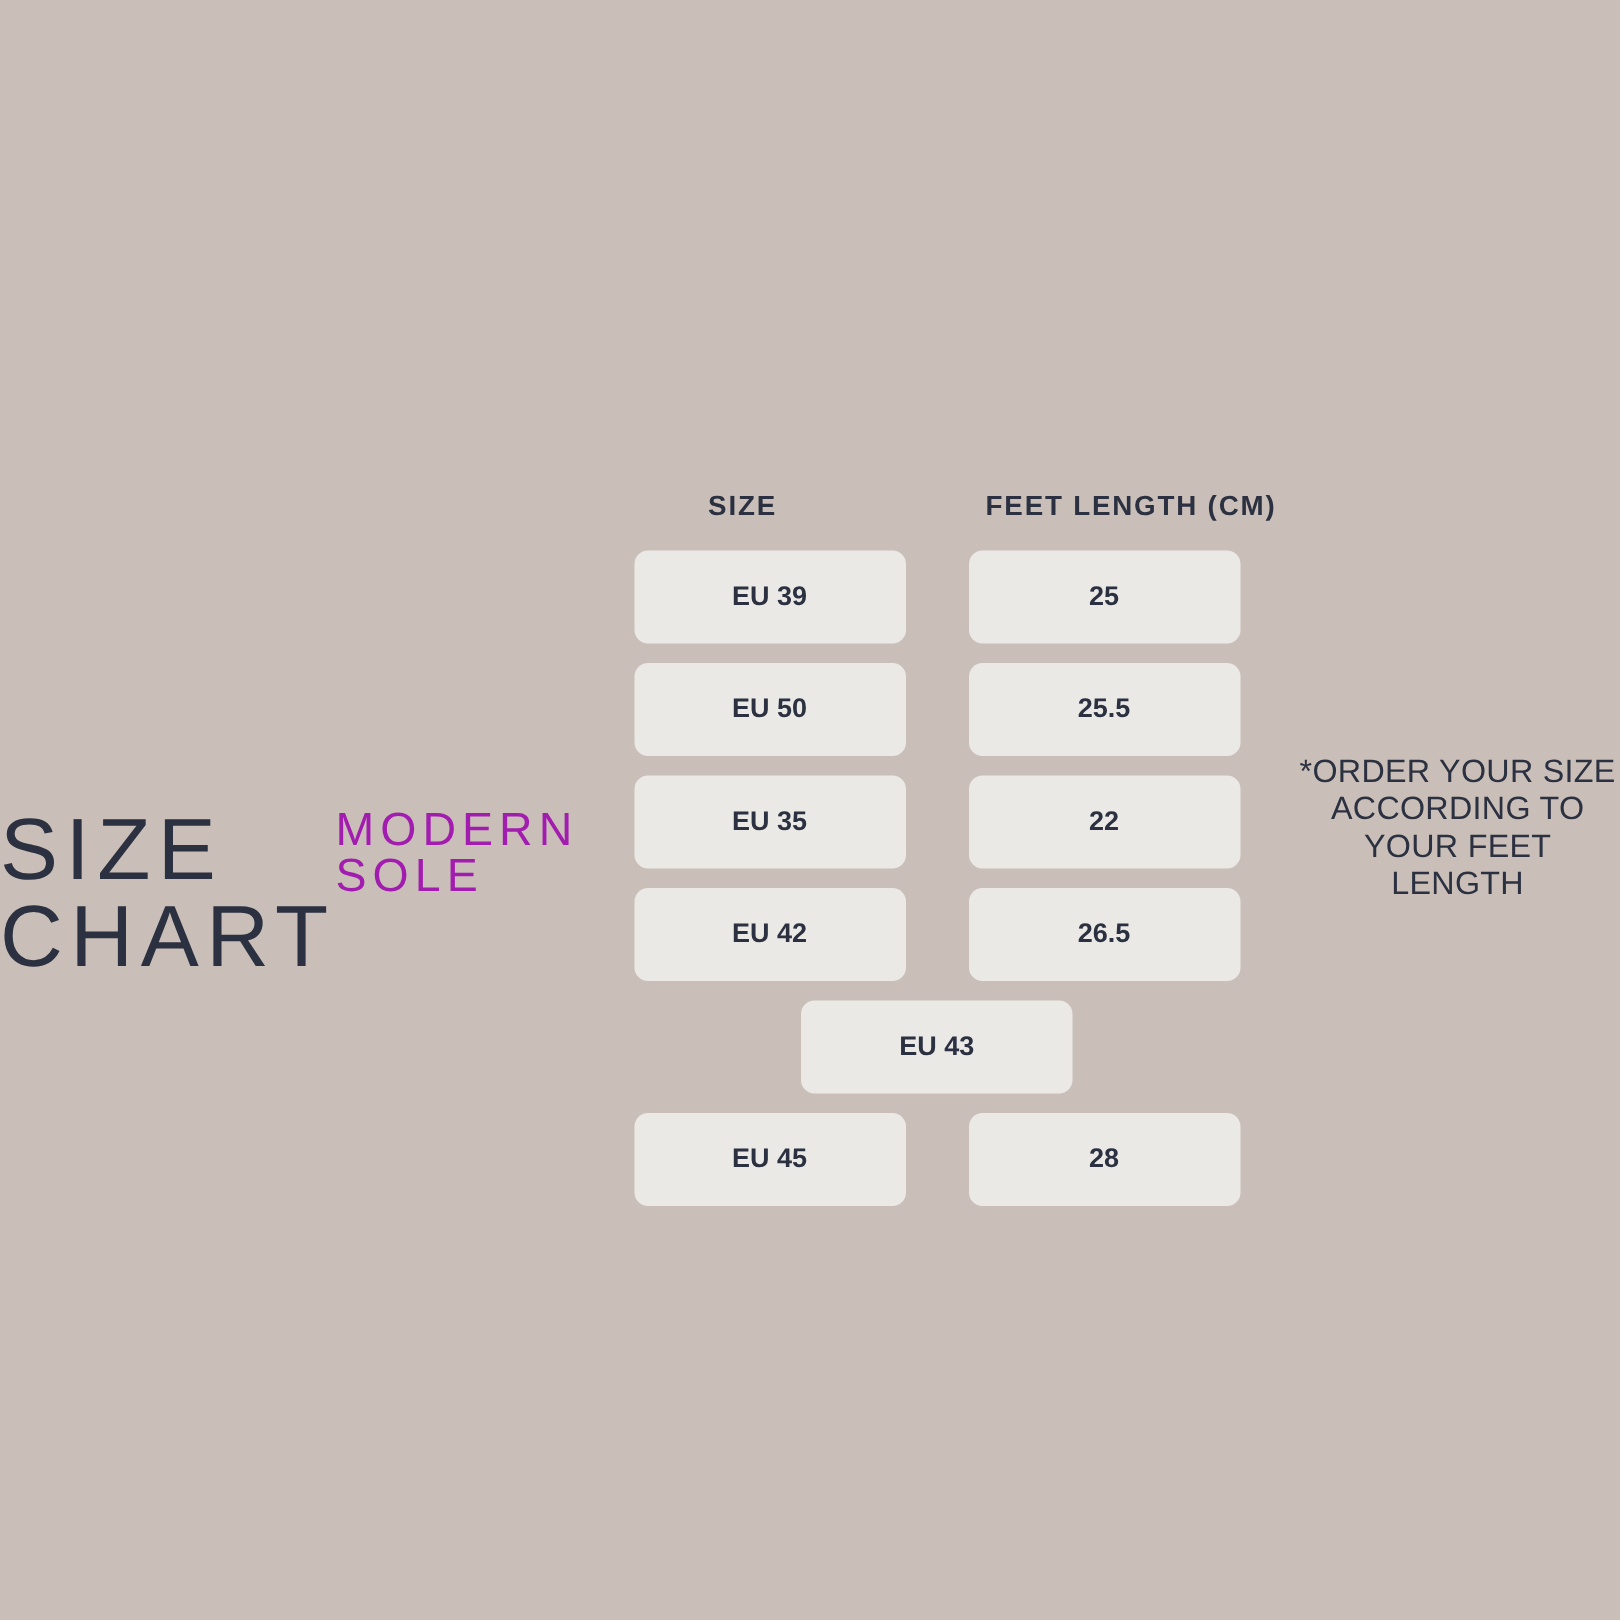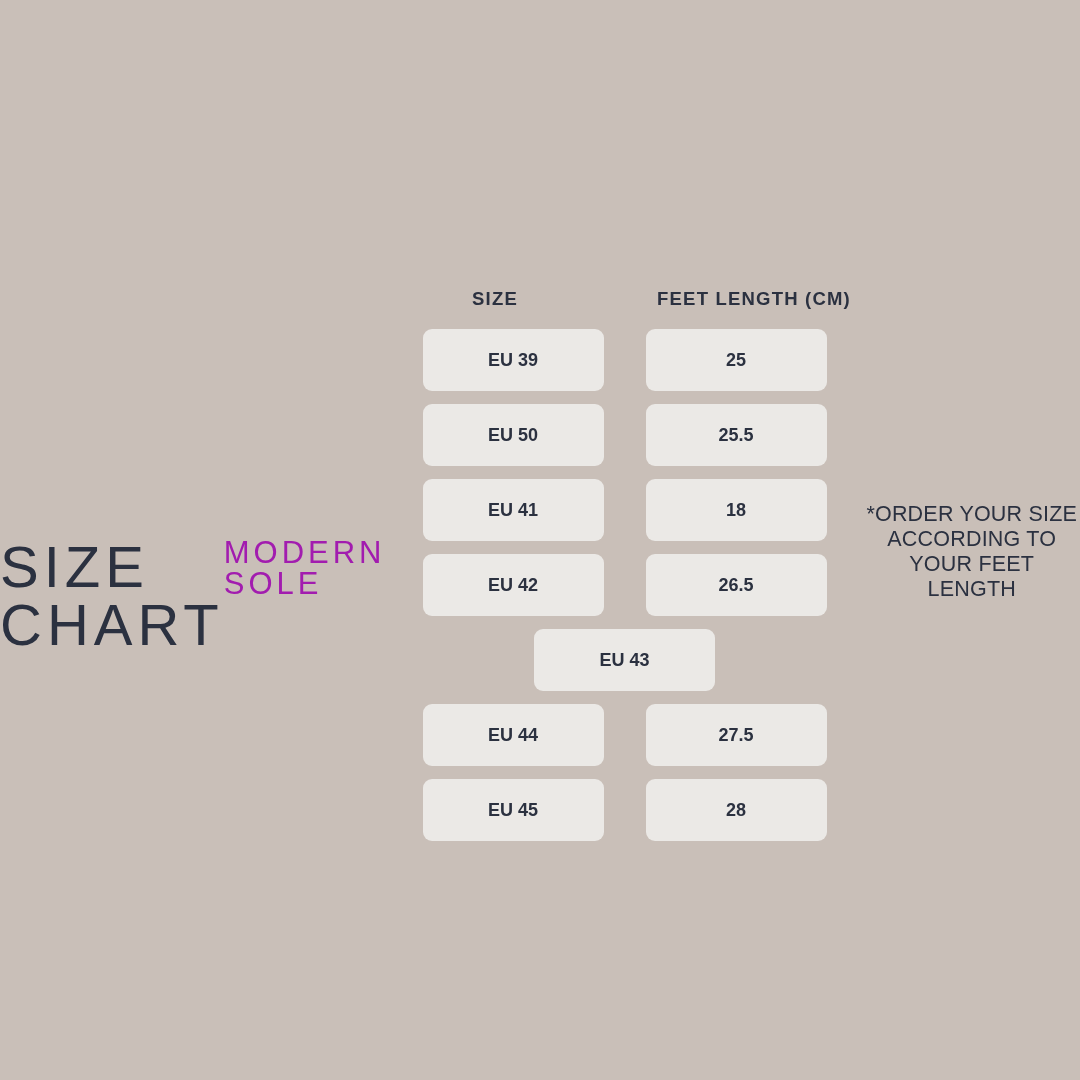--- a/index.html
+++ b/index.html
@@ -102,37 +102,33 @@
       <div class="cell">EU 39</div>
       <div class="cell">25</div>
     </div>
 
     <div class="row">
       <div class="cell">EU 50</div>
       <div class="cell">25.5</div>
     </div>
 
     <div class="row">
-      <div class="cell">EU 41</div>
-      <div class="cell">18</div>
+      <div class="cell">EU 35</div>
+      <div class="cell">22</div>
     </div>
 
     <div class="row">
       <div class="cell">EU 42</div>
       <div class="cell">26.5</div>
     </div>
 
     <div class="row">
       <div class="cell">EU 43</div>
     </div>
 
-    <div class="row">
-      <div class="cell">EU 44</div>
-      <div class="cell">27.5</div>
-    </div>
 
     <div class="row">
       <div class="cell">EU 45</div>
       <div class="cell">28</div>
     </div>
 
   </div>
 
   <div class="note">*ORDER YOUR SIZE ACCORDING TO YOUR FEET LENGTH</div>
 

